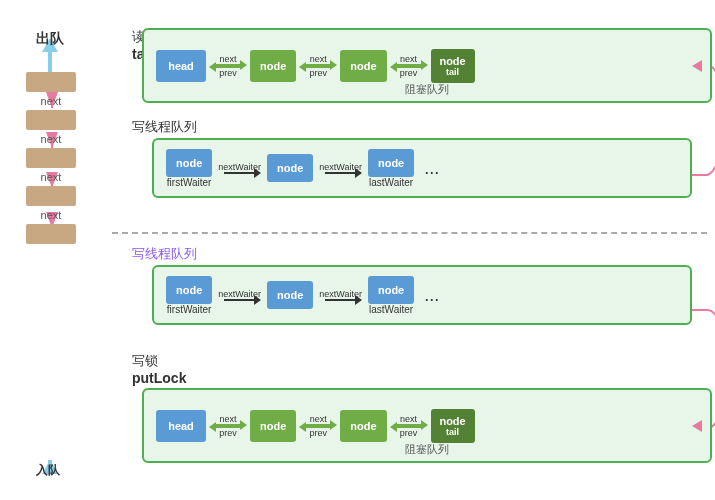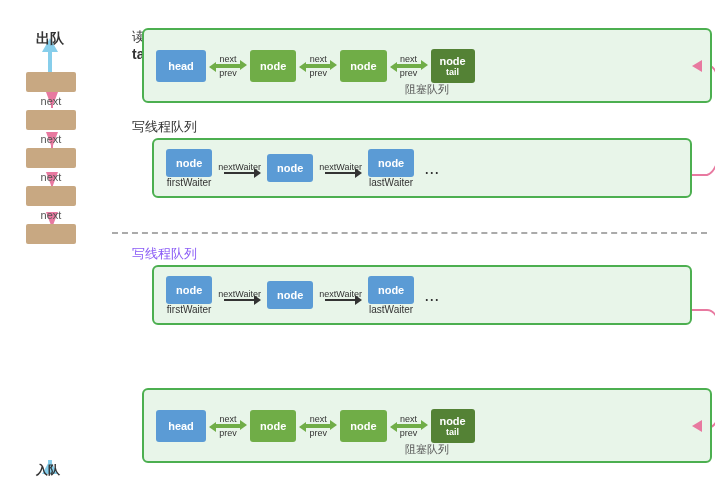--- a/index.html
+++ b/index.html
@@ -240,20 +240,24 @@
     </div>
 
     <div style="display:flex;flex-direction:column;align-items:center;">
       <div style="background:#5b9bd5;color:white;font-size:11px;font-weight:bold;padding:8px 10px;border-radius:3px;min-width:44px;text-align:center;">node</div>
       <span style="font-size:10px;color:#333;">lastWaiter</span>
     </div>
 
     <span style="font-size:18px;color:#333;margin-left:6px;">...</span>
   </div>
 
+  <div style="position:absolute; left:120px; top:352px;">
+    <span style="font-size:13px;color:#333;">写锁</span><br>
+    <span style="font-size:14px;font-weight:bold;color:#333;">putLock</span>
+  </div>
 
   <div style="position:absolute; left:130px; top:388px; width:570px; height:75px; border:2px solid #4CAF50; border-radius:6px; background:#e8f5e9; display:flex; align-items:center; padding:8px 12px; gap:6px;">
 
     <div style="background:#5b9bd5;color:white;font-size:11px;font-weight:bold;padding:10px 12px;border-radius:3px;min-width:50px;text-align:center;">
       <span>head</span>
     </div>
 
     <div style="display:flex;flex-direction:column;align-items:center;margin:0 2px;">
       <span style="font-size:9px;color:#333;">next</span>
       <div style="width:28px;height:2px;background:#70ad47;position:relative;">

